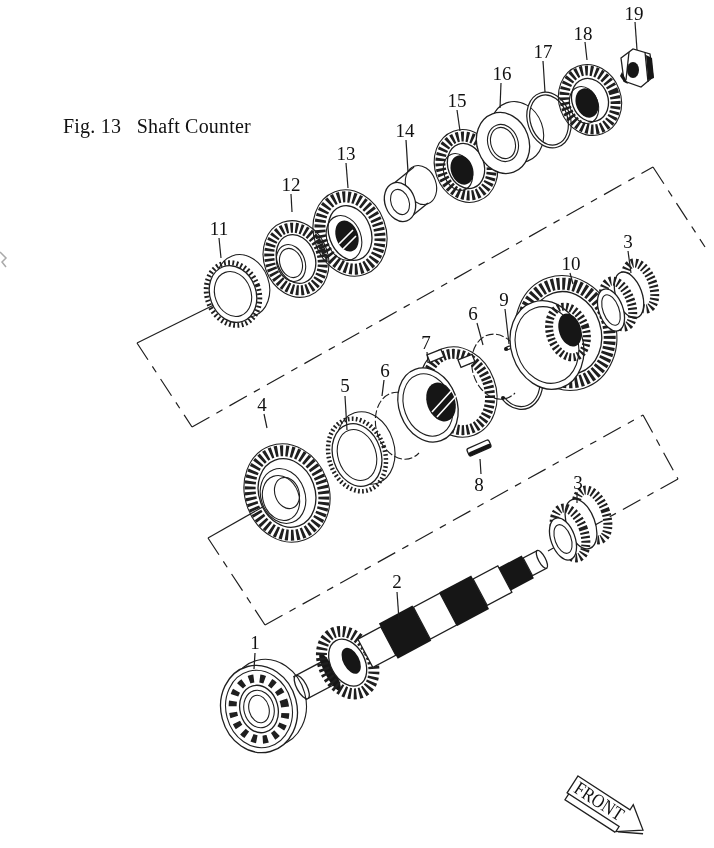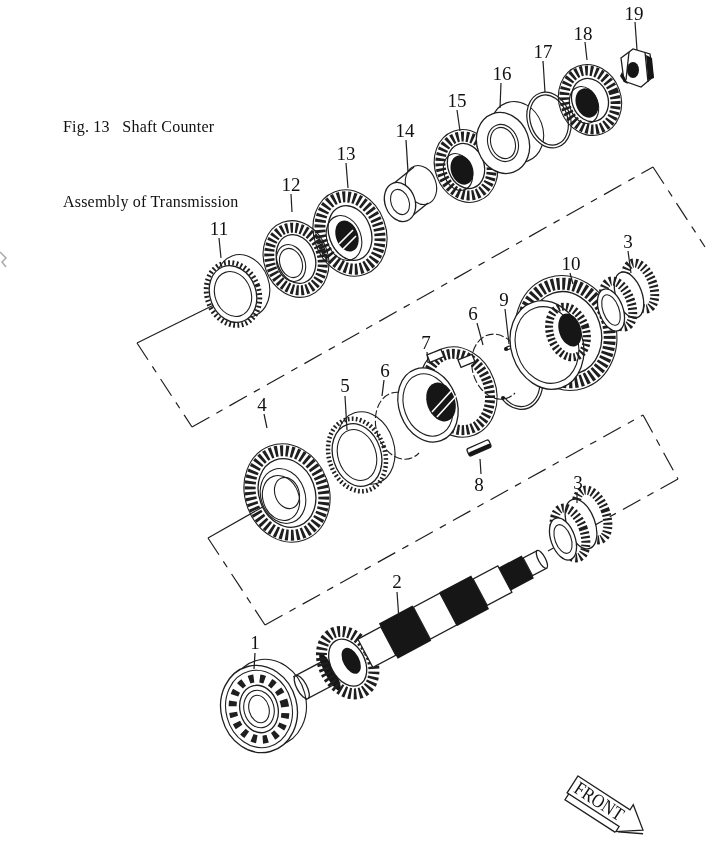--- a/index.html
+++ b/index.html
@@ -1,38 +1,37 @@
 <!DOCTYPE html>
 <html><head>
 <meta charset="utf-8">
 <style>
   html,body{margin:0;padding:0;background:#fff;}
   #page{position:relative;width:714px;height:848px;background:#fff;overflow:hidden;
         font-family:"Liberation Serif", serif;}
-  #title{position:absolute;left:63px;top:64px;font-size:16px;color:#111;
+  #title{position:absolute;left:63px;top:64px;font-size:20px;color:#111;
          line-height:25px;white-space:pre;letter-spacing:.2px;}
   svg{position:absolute;left:0;top:0;}
   .ln{fill:none;stroke:#1f1f1f;stroke-width:1.3;}
   .thin{fill:none;stroke:#1f1f1f;stroke-width:1.1;}
   .wht{fill:#ffffff;stroke:#1f1f1f;stroke-width:1.3;}
   .dark{fill:#161616;stroke:none;}
   .teeth{fill:none;stroke:#1f1f1f;}
   .chain{fill:none;stroke:#1f1f1f;stroke-width:1.2;stroke-dasharray:20 8 7 8;}
   .leader{stroke:#1f1f1f;stroke-width:1.2;}
   .plabel{font-family:"Liberation Serif",serif;font-size:19px;fill:#111;}
   .whiteline{fill:none;stroke:#fff;stroke-width:1.6;}
 </style>
 </head>
 <body>
 
 <div id="page">
 
   <div id="title">
     <div>Fig. 13   Shaft Counter</div>
-    <div>Assembly of Transmission</div>
   </div>
 
   <svg id="diagram" width="714" height="848" viewBox="0 0 714 848">
 
     <g id="axis-layer">
         <line x1="137" y1="343" x2="192" y2="427" class="chain"></line>
         <line x1="192" y1="427" x2="653" y2="167" class="chain"></line>
         <line x1="653" y1="167" x2="705" y2="247" class="chain"></line>
         <line x1="208" y1="538" x2="265" y2="625" class="chain"></line>
         <line x1="265" y1="625" x2="643" y2="415" class="chain"></line>

